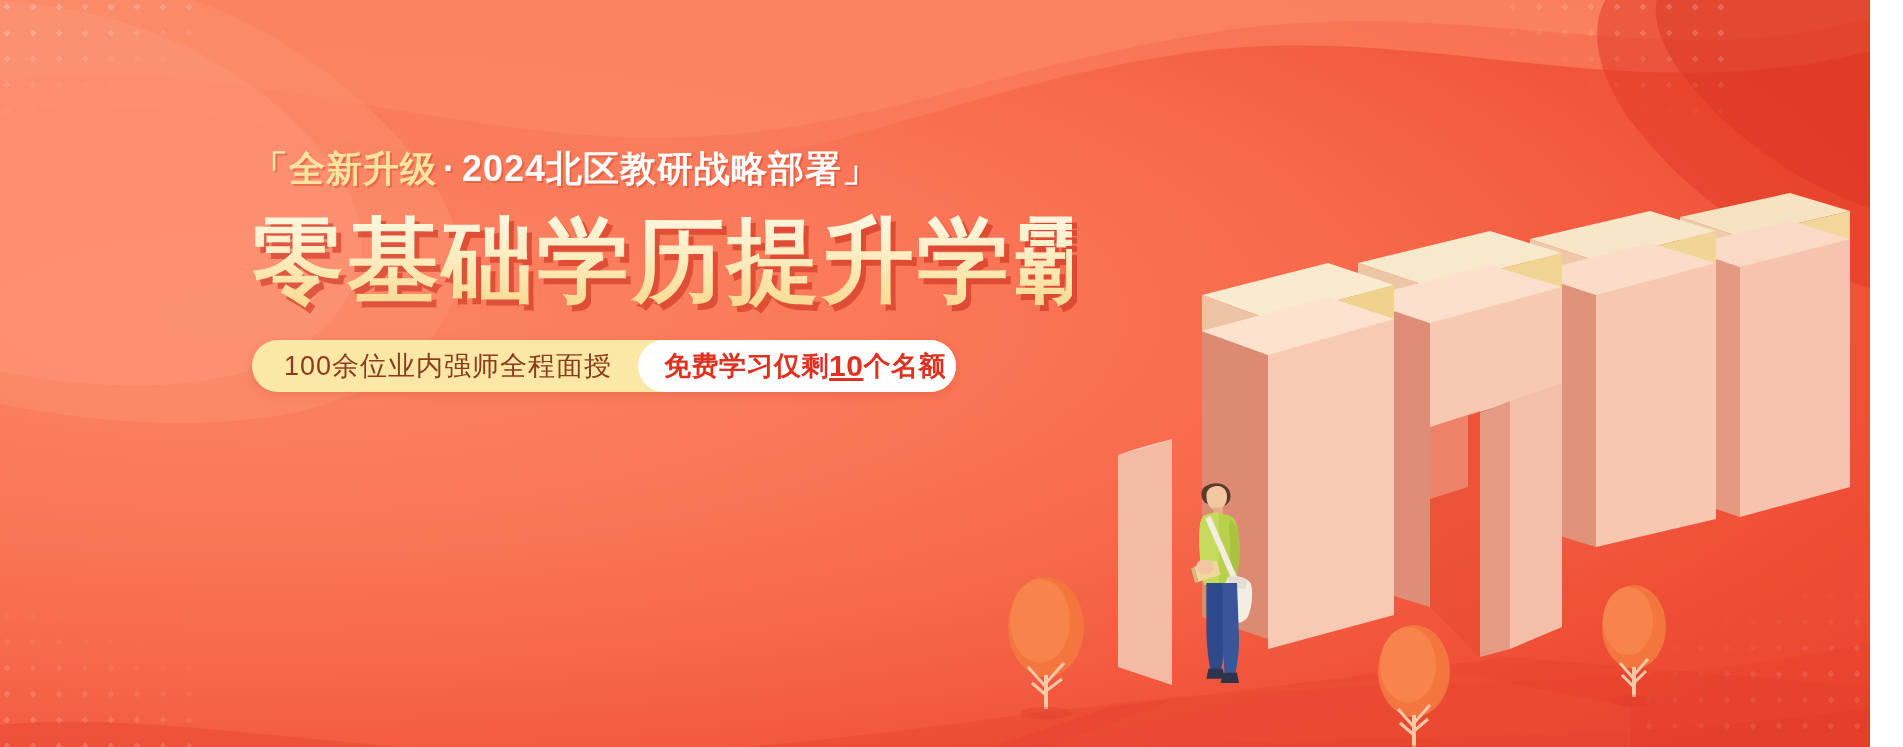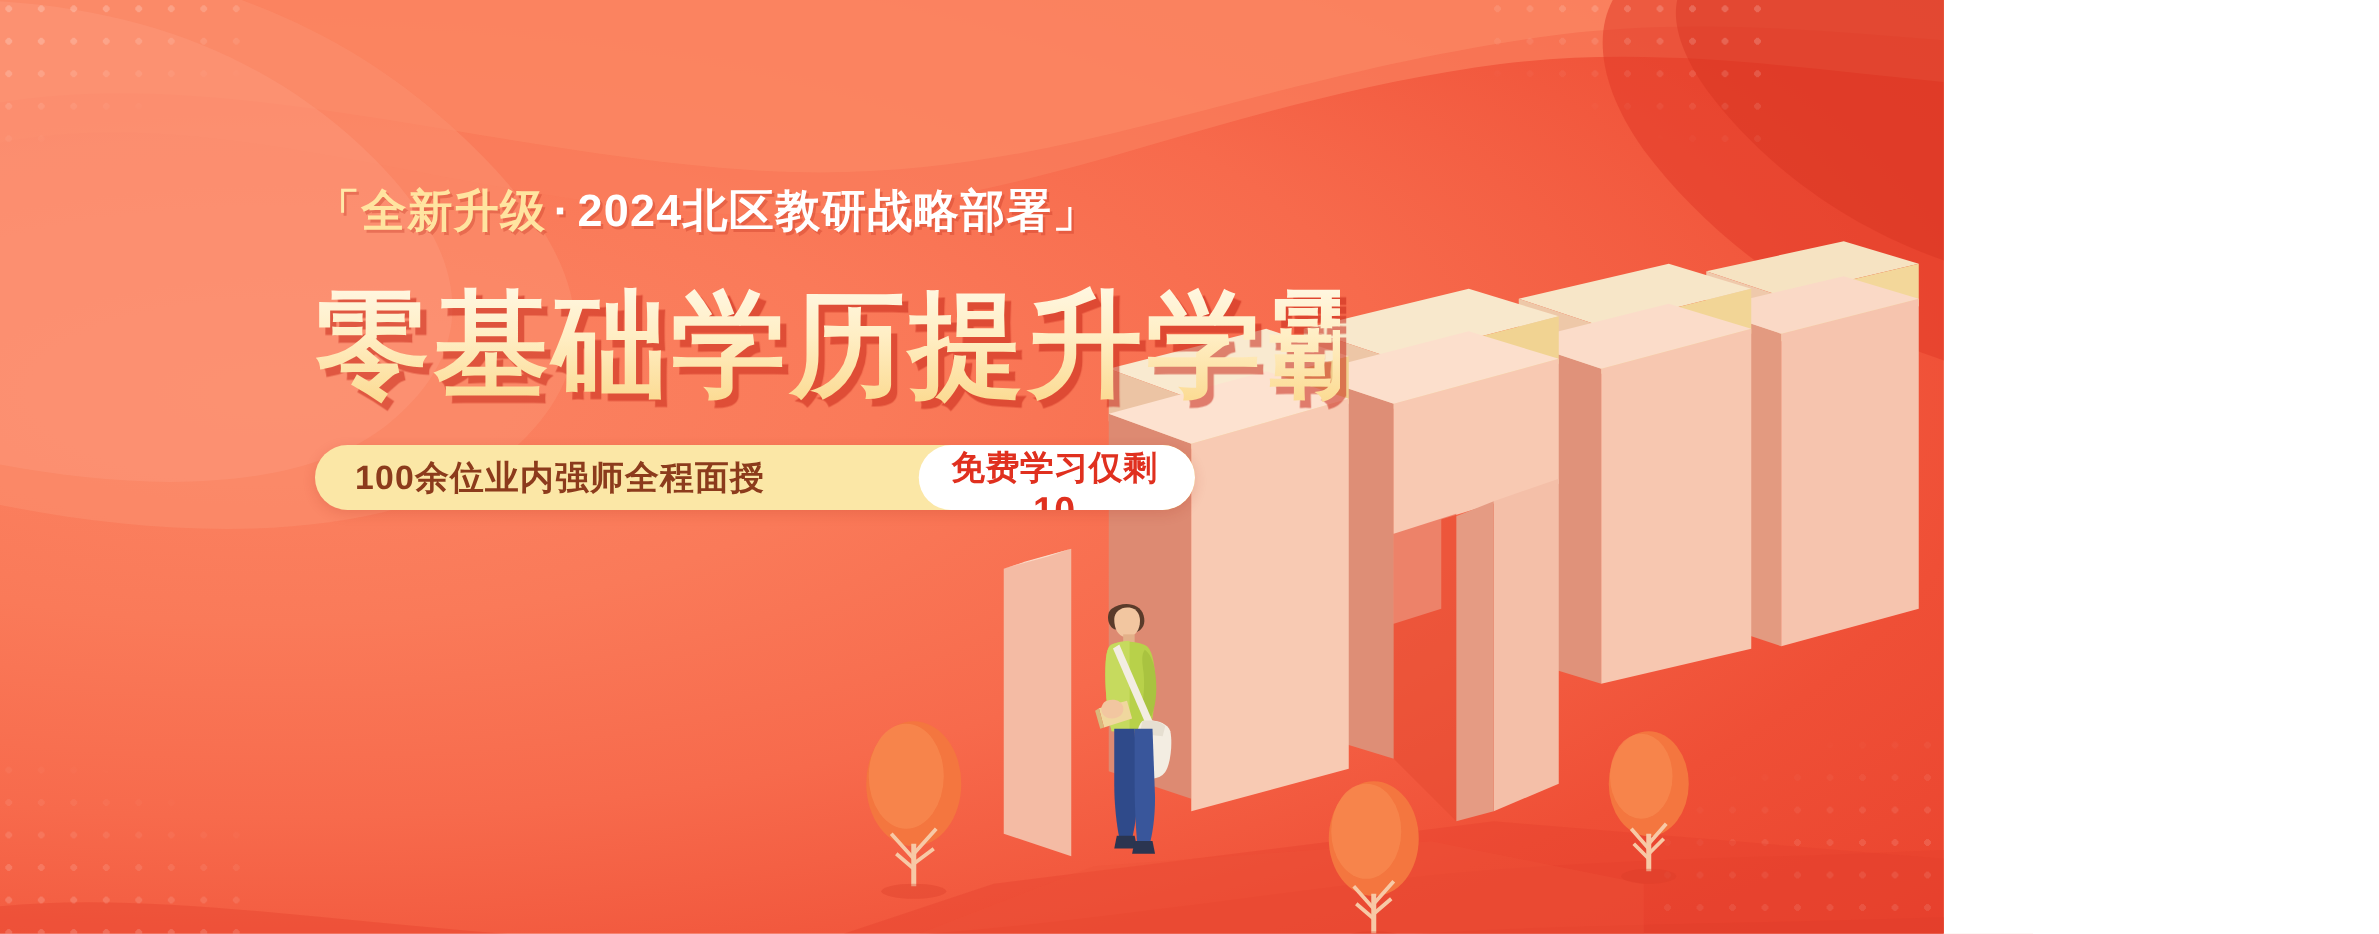--- a/index.html
+++ b/index.html
@@ -1,21 +1,21 @@
 <!DOCTYPE html>
 <html><head>
 <meta charset="utf-8">
 <title>Banner</title>
 <style>
   html,body{margin:0;padding:0;background:#fff;}
   body{font-family:"Liberation Sans","DejaVu Sans",sans-serif;}
 
   #banner{
     position:relative;
-    width:1555px;height:747px;
+    width:1870px;height:747px;
     overflow:hidden;
     background:#f2614a;
   }
 
   
   .bg-base{
     position:absolute;inset:0;
     background:
       radial-gradient(120% 95% at 14% 42%, #fb8463 0%, #fa7a59 26%, #f76a4c 48%, #ef4f36 74%, #e8402c 100%);
   }
@@ -69,21 +69,21 @@
     letter-spacing:1px;
     white-space:nowrap;
     text-shadow:2px 2px 0 rgba(190,44,28,.30);
   }
   .eyebrow .bracket{color:#ffe9a8;}
   .eyebrow .hl{color:#ffe4a0;}
   .eyebrow .dot{color:#ffffff;padding:0 6px;}
   .eyebrow .wt{color:#ffffff;}
 
   .headline{
-    margin-top:38px;
+    margin-top:22px;
     font-size:92px;
     font-weight:900;
     line-height:1.06;
     letter-spacing:3px;
     white-space:nowrap;
     color:#fdebc4;
     background:linear-gradient(180deg,#fff7e2 0%,#ffeec4 42%,#fbd98e 100%);
     -webkit-background-clip:text;
     background-clip:text;
     -webkit-text-fill-color:transparent;
@@ -97,35 +97,34 @@
     height:52px;
     width:704px;
     border-radius:26px;
     background:#fbe7a6;
     box-shadow:0 3px 10px rgba(160,30,20,.16);
     overflow:hidden;
   }
   .pill-left{
     display:flex;align-items:center;
     padding:0 26px 0 32px;
-    font-size:27px;font-weight:700;letter-spacing:1px;
+    font-size:27px;font-weight:400;letter-spacing:1px;
     color:#8c3b1c;
     white-space:nowrap;
     text-align:right;
   }
   .pill-right{
     display:flex;align-items:center;
     padding:0 30px 0 26px;
     margin-left:auto;
     background:#ffffff;
     border-radius:26px;
     font-size:27px;font-weight:800;letter-spacing:.5px;
     color:#e0301f;
     white-space:nowrap;
-    flex-direction:column;
   }
   .pill-right .num{font-size:30px;font-weight:900;text-decoration:underline;}
 
   
   .illus{
     position:absolute;
     right:0;bottom:0;
     width:880px;height:560px;
     pointer-events:none;
   }

